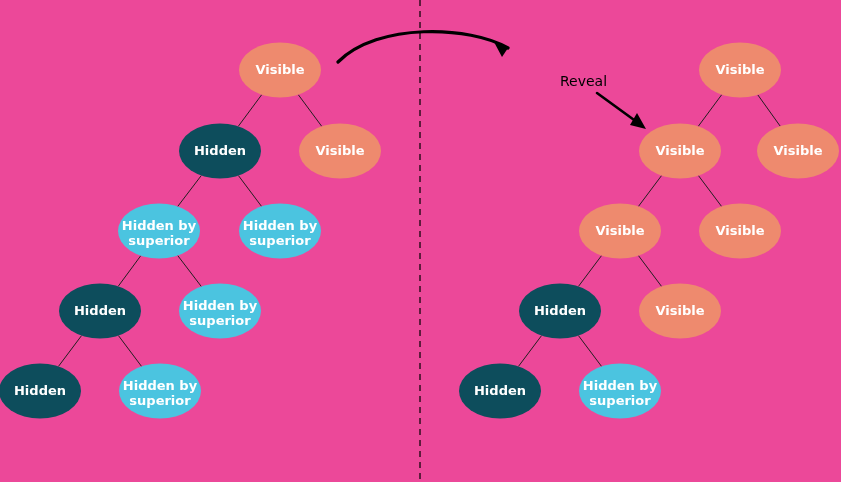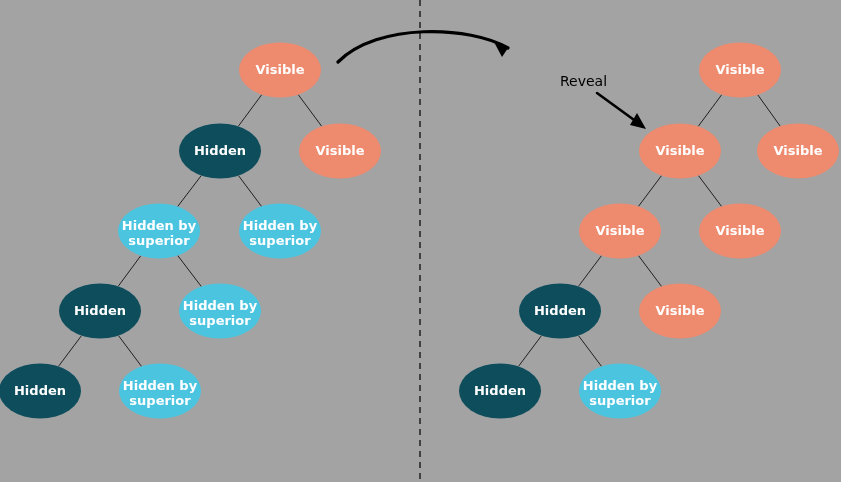--- a/index.html
+++ b/index.html
@@ -7,21 +7,21 @@
     padding: 0;
     background: #ffffff;
   }
   body {
     font-family: "DejaVu Sans", sans-serif;
   }
   #canvas {
     position: relative;
     width: 841px;
     height: 482px;
-    background: #a3a3a3;
+    background: #ec4899;
     overflow: hidden;
   }
   #diagram-svg {
     position: absolute;
     top: 0;
     left: 0;
     width: 841px;
     height: 482px;
   }
   .node-ellipse {

